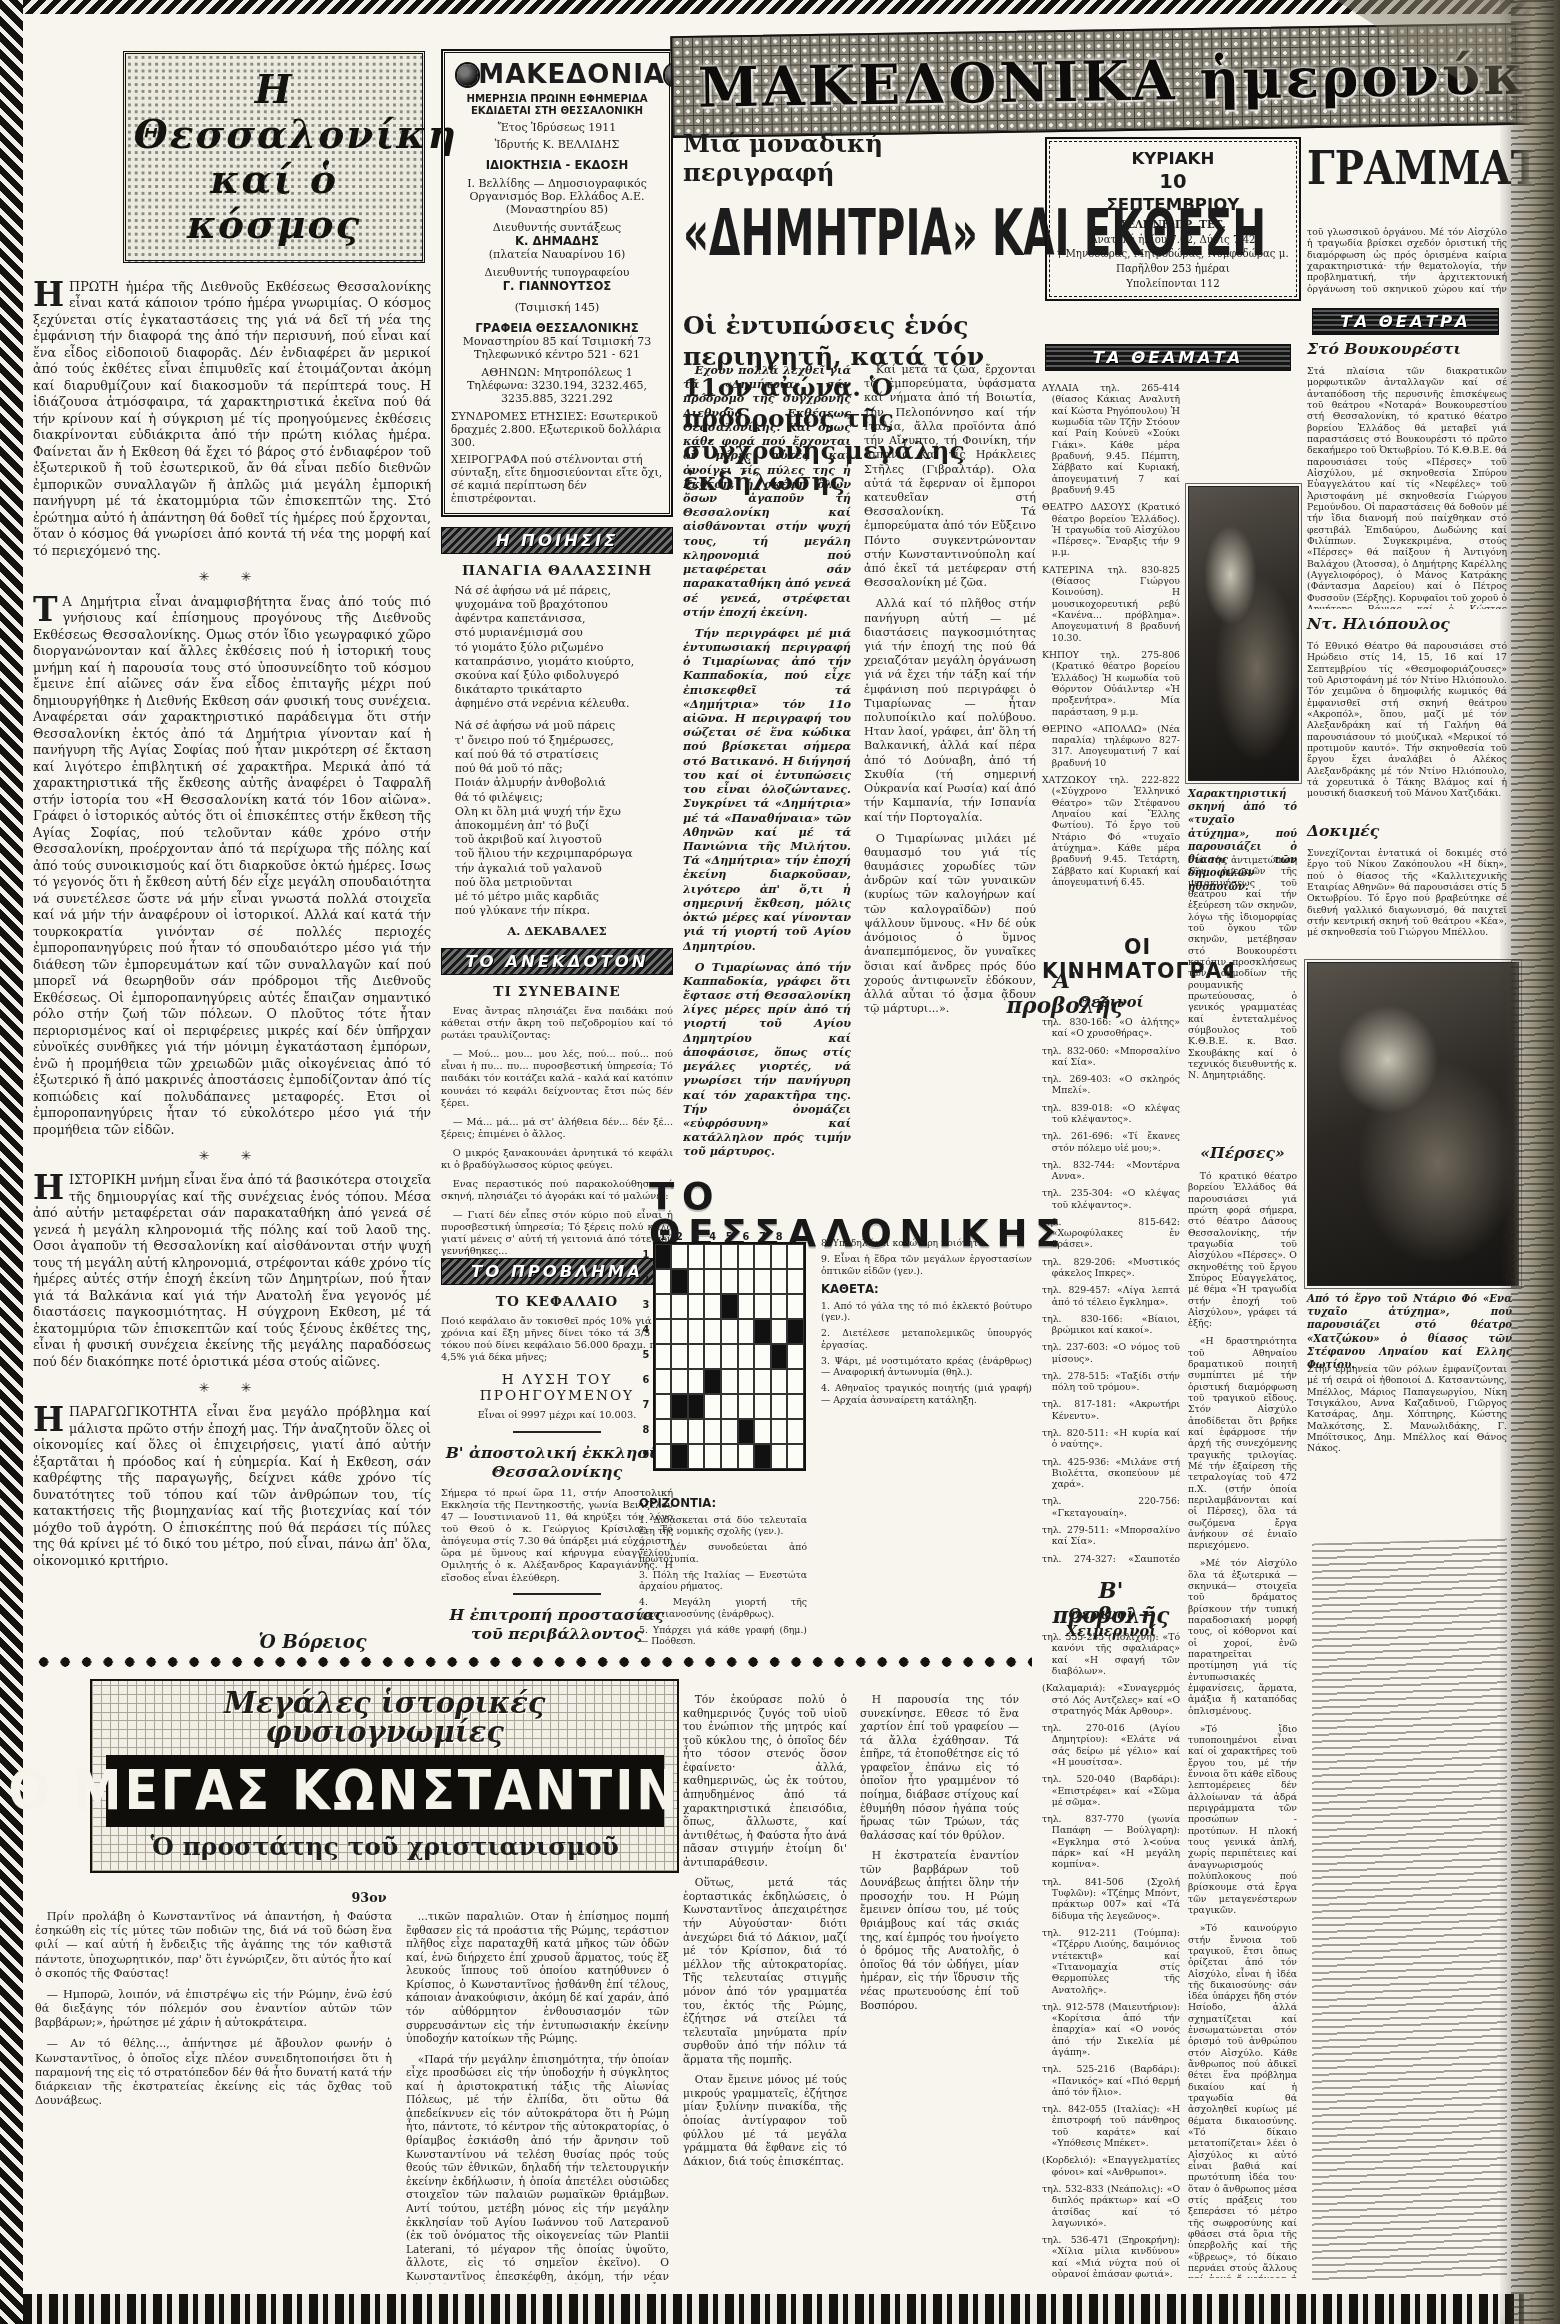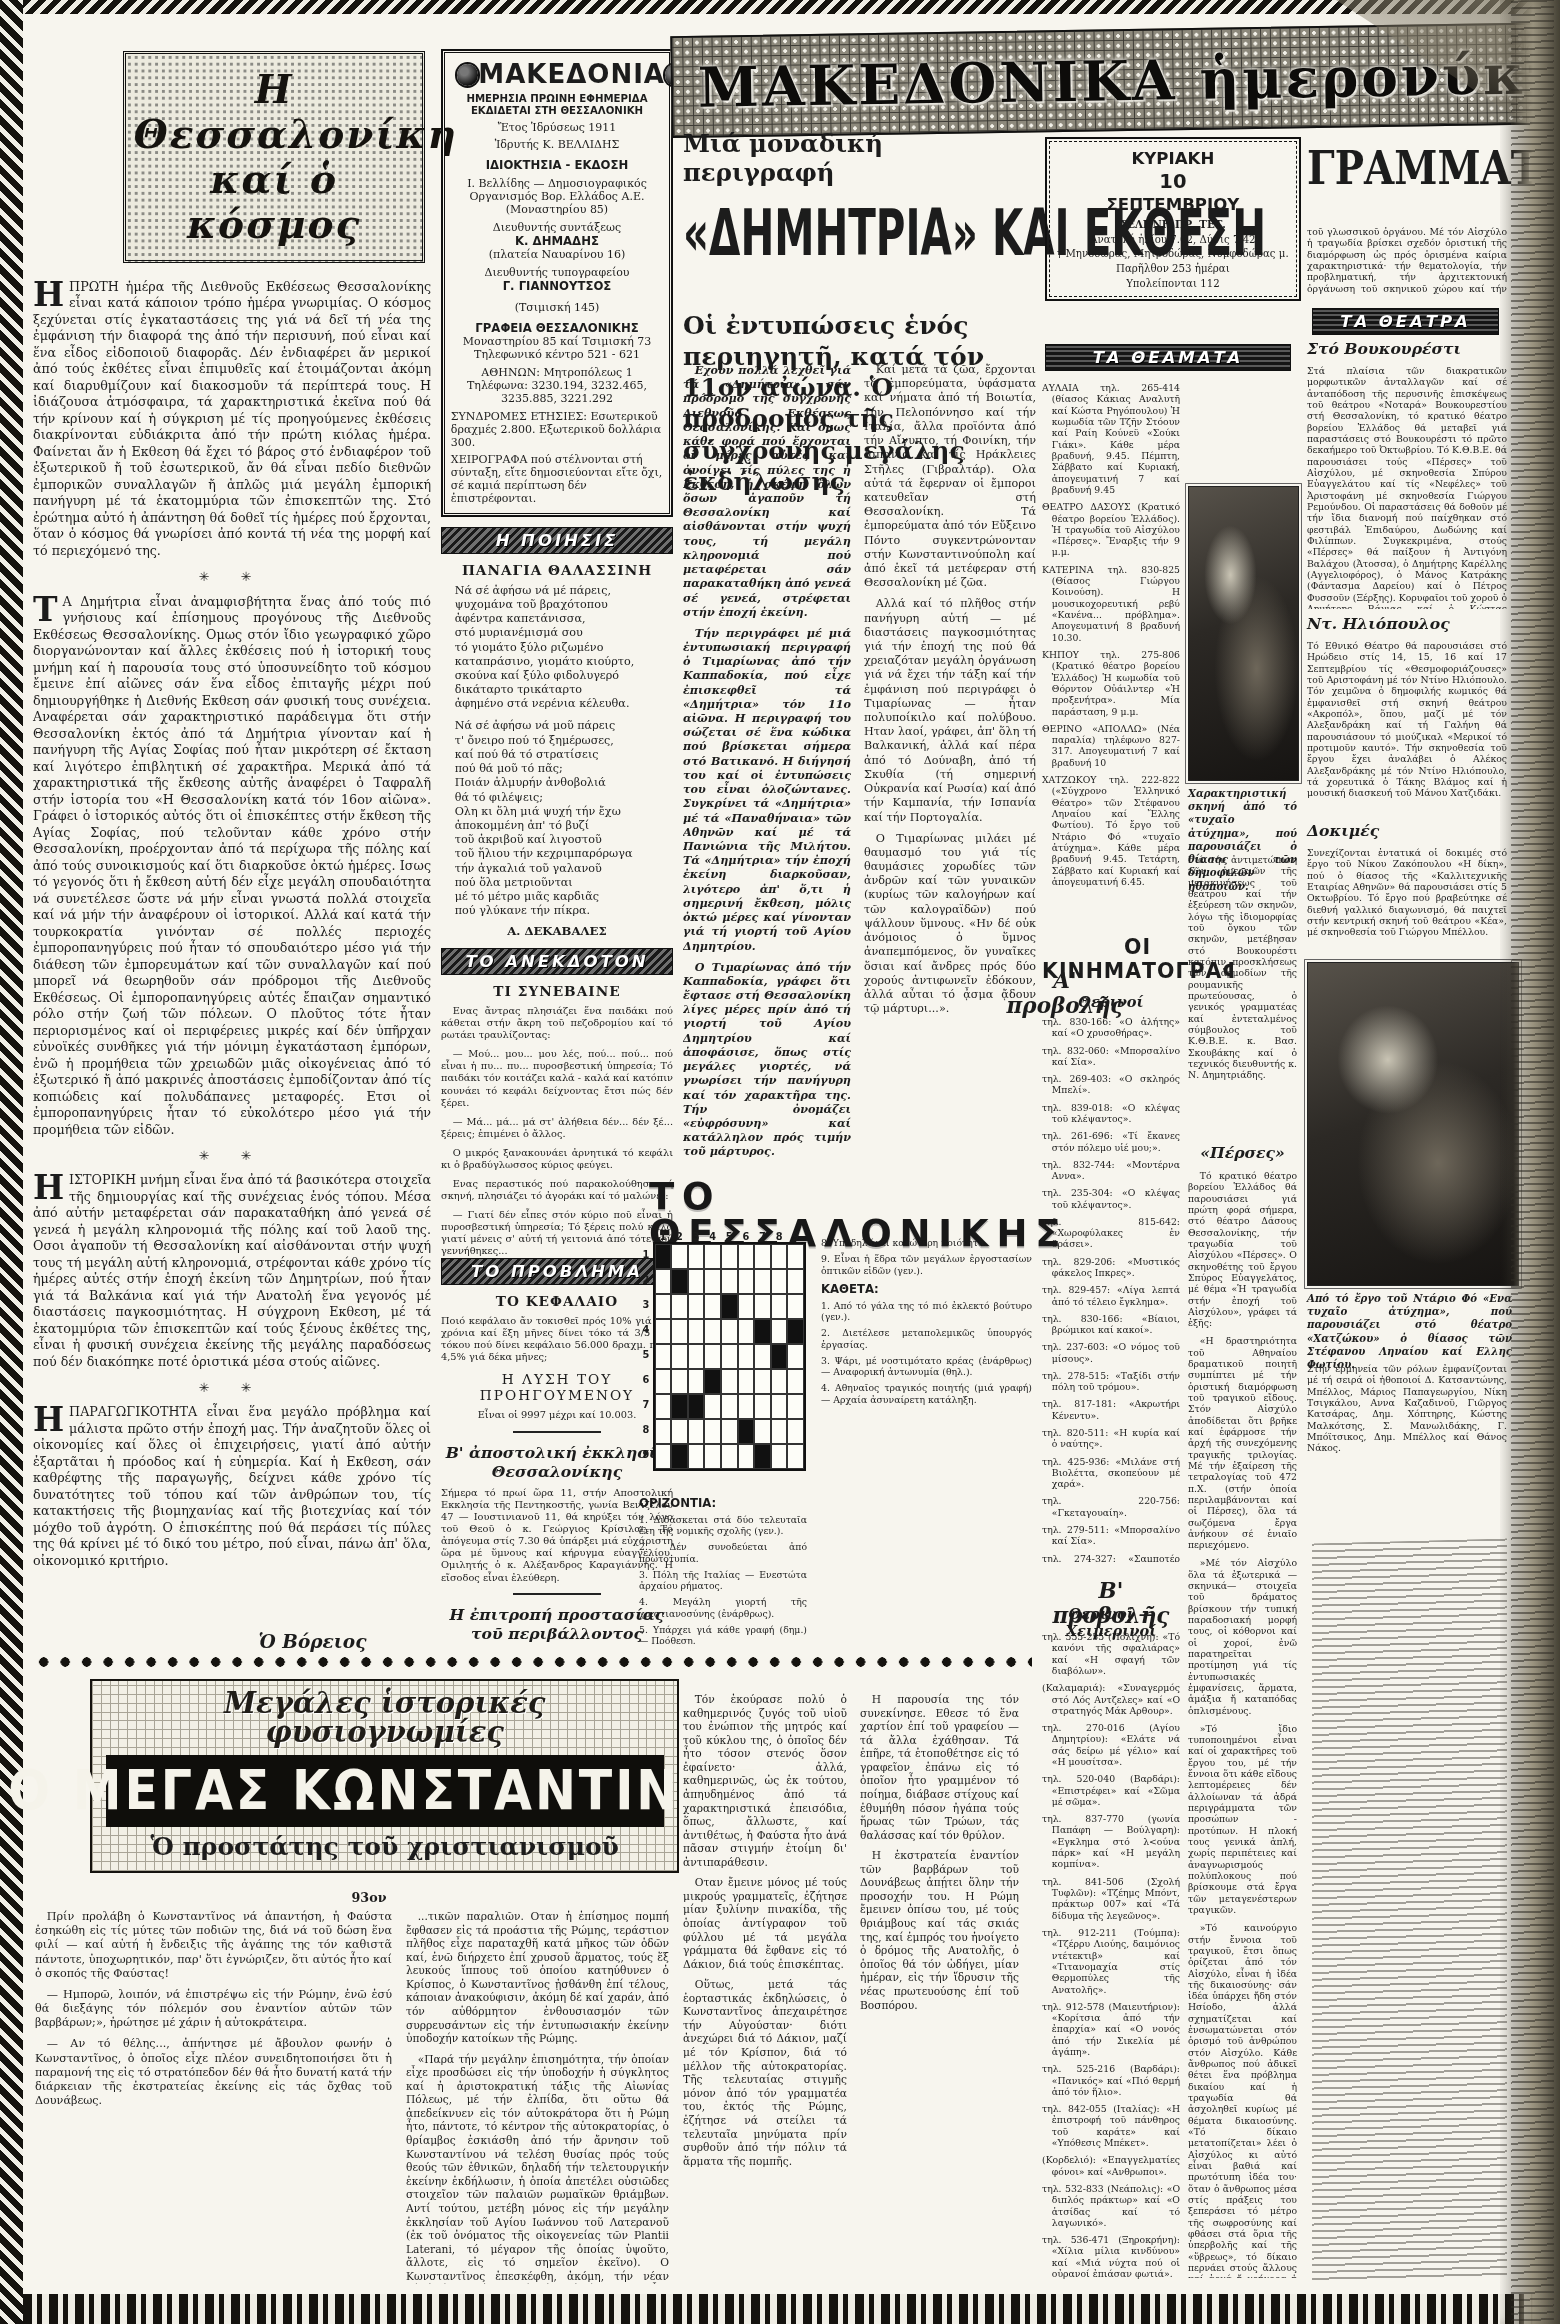--- a/index.html
+++ b/index.html
@@ -508,22 +508,22 @@
       <div class="para">Πρίν προλάβη ὁ Κωνσταντῖνος νά ἀπαντήση, ἡ Φαύστα ἐσηκώθη εἰς τίς μύτες τῶν ποδιῶν της, διά νά τοῦ δώση ἕνα φιλί — καί αὐτή ἡ ἔνδειξις τῆς ἀγάπης της τόν καθιστᾶ πάντοτε, ὑποχωρητικόν, παρ' ὅτι ἐγνώριζεν, ὅτι αὐτός ἦτο καί ὁ σκοπός τῆς Φαύστας!</div>
       <div class="para">— Ημπορῶ, λοιπόν, νά ἐπιστρέψω εἰς τήν Ρώμην, ἐνῶ ἐσύ θά διεξάγης τόν πόλεμόν σου ἐναντίον αὐτῶν τῶν βαρβάρων;», ἠρώτησε μέ χάριν ἡ αὐτοκράτειρα.</div>
       <div class="para">— Αν τό θέλης..., ἀπήντησε μέ ἄβουλον φωνήν ὁ Κωνσταντῖνος, ὁ ὁποῖος εἶχε πλέον συνειδητοποιήσει ὅτι ἡ παραμονή της εἰς τό στρατόπεδον δέν θά ἦτο δυνατή κατά τήν διάρκειαν τῆς ἐκστρατείας ἐκείνης εἰς τάς ὄχθας τοῦ Δουνάβεως.</div>
     </div>
   <div class="abs clip coltext" style="left:406px;top:1910px;width:263px;height:374px;font-size:10.7px;">
       <div class="para">...τικῶν παραλιῶν. Οταν ἡ ἐπίσημος πομπή ἔφθασεν εἰς τά προάστια τῆς Ρώμης, τεράστιον πλῆθος εἶχε παραταχθῆ κατά μῆκος τῶν ὁδῶν καί, ἐνῶ διήρχετο ἐπί χρυσοῦ ἅρματος, τούς ἕξ λευκούς ἵππους τοῦ ὁποίου κατηύθυνεν ὁ Κρίσπος, ὁ Κωνσταντῖνος ᾐσθάνθη ἐπί τέλους, κάποιαν ἀνακούφισιν, ἀκόμη δέ καί χαράν, ἀπό τόν αὐθόρμητον ἐνθουσιασμόν τῶν συρρευσάντων εἰς τήν ἐντυπωσιακήν ἐκείνην ὑποδοχήν κατοίκων τῆς Ρώμης.</div>
       <div class="para">«Παρά τήν μεγάλην ἐπισημότητα, τήν ὁποίαν εἶχε προσδώσει εἰς τήν ὑποδοχήν ἡ σύγκλητος καί ἡ ἀριστοκρατική τάξις τῆς Αἰωνίας Πόλεως, μέ τήν ἐλπίδα, ὅτι οὕτω θά ἀπεδείκνυεν εἰς τόν αὐτοκράτορα ὅτι ἡ Ρώμη ἦτο, πάντοτε, τό κέντρον τῆς αὐτοκρατορίας, ὁ θρίαμβος ἐσκιάσθη ἀπό τήν ἄρνησιν τοῦ Κωνσταντίνου νά τελέση θυσίας πρός τούς θεούς τῶν ἐθνικῶν, δηλαδή τήν τελετουργικήν ἐκείνην ἐκδήλωσιν, ἡ ὁποία ἀπετέλει οὐσιῶδες στοιχεῖον τῶν παλαιῶν ρωμαϊκῶν θριάμβων. Αντί τούτου, μετέβη μόνος εἰς τήν μεγάλην ἐκκλησίαν τοῦ Αγίου Ιωάννου τοῦ Λατερανοῦ (ἐκ τοῦ ὀνόματος τῆς οἰκογενείας τῶν Plantii Laterani, τό μέγαρον τῆς ὁποίας ὑψοῦτο, ἄλλοτε, εἰς τό σημεῖον ἐκεῖνο). Ο Κωνσταντῖνος ἐπεσκέφθη, ἀκόμη, τήν νέαν αὐτήν ἐκκλησίαν τῆς ὁποίας τήν ἀνέγερσιν εἶχε διατάξει ὁ ἴδιος, διά νά τήν καταστήση ἕδραν τοῦ ἐπισκόπου τῆς Ρώμης. Ο ναός τοῦ Αγίου Ιωάννου, ἀπετέλεσεν ἕνα ἀπό τά πρῶτα ἱερά, τά ὁποῖα ἀνηγέρθησαν βάσει τοῦ προτύπου τῆς «βασιλικῆς» (οἰκοδομικοῦ σχεδίου τῶν δημοσίων συγκεντρώσεων, ὅστις εἶχεν ἤδη χρησιμοποιηθῆ, εὐρέως, εἰς τήν ρωμαϊκήν ἀρχιτεκτονικήν), ἔμελλε δέ νά ἐμπνεύση μέγα ἀριθμόν νεοανεγειρομένων ἐκκλησιῶν καθ' ὅλην τήν αὐτοκρατορίαν.</div>
     </div>
   <div class="abs clip coltext" style="left:683px;top:1693px;width:164px;height:591px;font-size:10.7px;">
       <div class="para">Τόν ἐκούρασε πολύ ὁ καθημερινός ζυγός τοῦ υἱοῦ του ἐνώπιον τῆς μητρός καί τοῦ κύκλου της, ὁ ὁποῖος δέν ἦτο τόσον στενός ὅσον ἐφαίνετο· ἀλλά, καθημερινῶς, ὡς ἐκ τούτου, ἀπηυδημένος ἀπό τά χαρακτηριστικά ἐπεισόδια, ὅπως, ἄλλωστε, καί ἀντιθέτως, ἡ Φαύστα ἦτο ἀνά πᾶσαν στιγμήν ἑτοίμη δι' ἀντιπαράθεσιν.</div>
+      <div class="para">Οὕτως, μετά τάς ἑορταστικάς ἐκδηλώσεις, ὁ Κωνσταντῖνος ἀπεχαιρέτησε τήν Αὐγούσταν· διότι ἀνεχώρει διά τό Δάκιον, μαζί μέ τόν Κρίσπον, διά τό μέλλον τῆς αὐτοκρατορίας. Τῆς τελευταίας στιγμῆς μόνον ἀπό τόν γραμματέα του, ἐκτός τῆς Ρώμης, ἐζήτησε νά στείλει τά τελευταῖα μηνύματα πρίν συρθοῦν ἀπό τήν πόλιν τά ἅρματα τῆς πομπῆς.</div>
       <div class="para">Οταν ἔμεινε μόνος μέ τούς μικρούς γραμματεῖς, ἐζήτησε μίαν ξυλίνην πινακίδα, τῆς ὁποίας ἀντίγραφον τοῦ φύλλου μέ τά μεγάλα γράμματα θά ἔφθανε εἰς τό Δάκιον, διά τούς ἐπισκέπτας.</div>
-      <div class="para">Οὕτως, μετά τάς ἑορταστικάς ἐκδηλώσεις, ὁ Κωνσταντῖνος ἀπεχαιρέτησε τήν Αὐγούσταν· διότι ἀνεχώρει διά τό Δάκιον, μαζί μέ τόν Κρίσπον, διά τό μέλλον τῆς αὐτοκρατορίας. Τῆς τελευταίας στιγμῆς μόνον ἀπό τόν γραμματέα του, ἐκτός τῆς Ρώμης, ἐζήτησε νά στείλει τά τελευταῖα μηνύματα πρίν συρθοῦν ἀπό τήν πόλιν τά ἅρματα τῆς πομπῆς.</div>
     </div>
   <div class="abs clip coltext" style="left:860px;top:1693px;width:159px;height:591px;font-size:10.7px;">
       <div class="para">Η παρουσία της τόν συνεκίνησε. Εθεσε τό ἕνα χαρτίον ἐπί τοῦ γραφείου — τά ἄλλα ἐχάθησαν. Τά ἐπῆρε, τά ἐτοποθέτησε εἰς τό γραφεῖον ἐπάνω εἰς τό ὁποῖον ἦτο γραμμένον τό ποίημα, διάβασε στίχους καί ἐθυμήθη πόσον ἠγάπα τούς ἥρωας τῶν Τρώων, τάς θαλάσσας καί τόν θρύλον.</div>
       <div class="para">Η ἐκστρατεία ἐναντίον τῶν βαρβάρων τοῦ Δουνάβεως ἀπῄτει ὅλην τήν προσοχήν του. Η Ρώμη ἔμεινεν ὀπίσω του, μέ τούς θριάμβους καί τάς σκιάς της, καί ἐμπρός του ἠνοίγετο ὁ δρόμος τῆς Ανατολῆς, ὁ ὁποῖος θά τόν ὡδήγει, μίαν ἡμέραν, εἰς τήν ἵδρυσιν τῆς νέας πρωτευούσης ἐπί τοῦ Βοσπόρου.</div>
     </div>
 
   <div class="abs curl-top"></div>
   <div class="abs page-curl"></div>
   <div class="abs curl-lines"></div>
 

